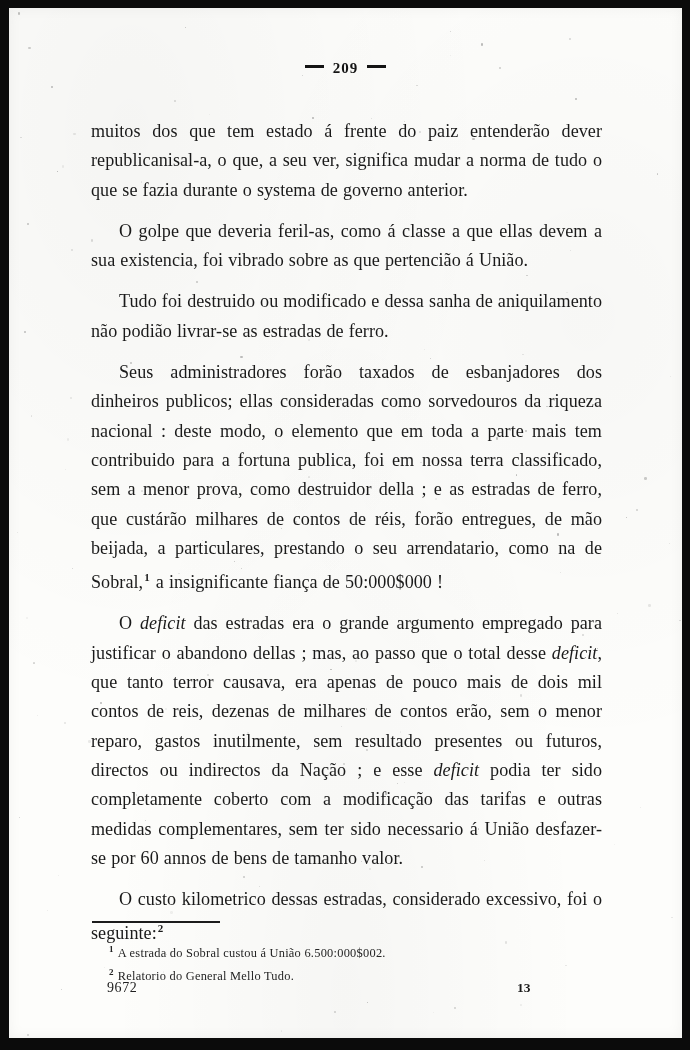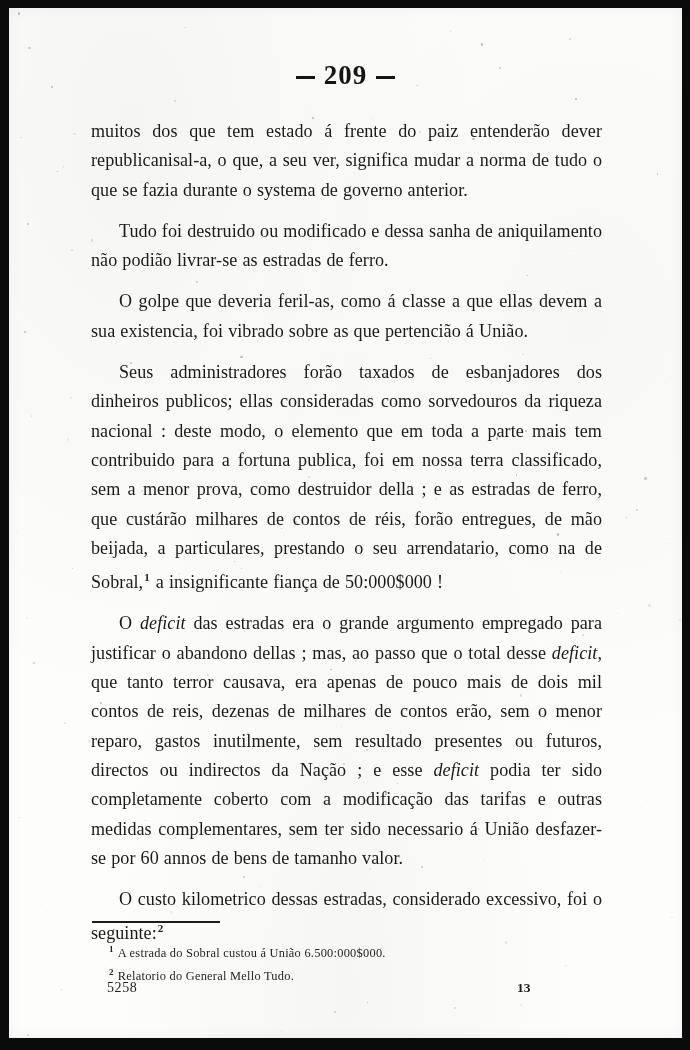--- a/index.html
+++ b/index.html
@@ -69,21 +69,21 @@
     height: 1030px;
   }
 
   
   .folio {
     position: absolute;
     top: 52px;
     left: 0;
     width: 673px;
     text-align: center;
-    font-size: 27px;
+    font-size: 15px;
     font-weight: bold;
     letter-spacing: 1px;
     color: #141414;
   }
   .folio .rule {
     display: inline-block;
     width: 19px;
     height: 3px;
     background: #141414;
     vertical-align: 5px;
@@ -324,32 +324,32 @@
       </div>
 
     <div id="content">
 
       <div class="folio">
         <span class="rule"></span><span>209</span><span class="rule"></span>
       </div>
 
       <div class="textblock" id="textblock">
           <p class="para"><span>muitos dos que tem estado á frente do paiz entenderão dever republicanisal-a, o que, a seu ver, significa mudar a norma de tudo o que se fazia durante o systema de governo anterior.</span></p>
+          <p class="para indent"><span>O golpe que deveria feril-as, como á classe a que ellas devem a sua existencia, foi vibrado sobre as que pertencião á União.</span></p>
           <p class="para indent"><span>Tudo foi destruido ou modificado e dessa sanha de aniquilamento não podião livrar-se as estradas de ferro.</span></p>
-          <p class="para indent"><span>O golpe que deveria feril-as, como á classe a que ellas devem a sua existencia, foi vibrado sobre as que pertencião á União.</span></p>
           <p class="para indent"><span>Seus administradores forão taxados de esbanjadores dos dinheiros publicos; ellas consideradas como sorvedouros da riqueza nacional : deste modo, o elemento que em toda a parte mais tem contribuido para a fortuna publica, foi em nossa terra classificado, sem a menor prova, como destruidor della ; e as estradas de ferro, que custárão milhares de contos de réis, forão entregues, de mão beijada, a particulares, prestando o seu arrendatario, como na de Sobral,</span><sup>1</sup><span> a insignificante fiança de 50:000$000 !</span></p>
           <p class="para indent"><span>O </span><i>deficit</i><span> das estradas era o grande argumento empregado para justificar o abandono dellas ; mas, ao passo que o total desse </span><i>deficit</i><span>, que tanto terror causava, era apenas de pouco mais de dois mil contos de reis, dezenas de milhares de contos erão, sem o menor reparo, gastos inutilmente, sem resultado presentes ou futuros, directos ou indirectos da Nação ; e esse </span><i>deficit</i><span> podia ter sido completamente coberto com a modificação das tarifas e outras medidas complementares, sem ter sido necessario á União desfazer-se por 60 annos de bens de tamanho valor.</span></p>
           <p class="para indent"><span>O custo kilometrico dessas estradas, considerado excessivo, foi o seguinte:</span><sup>2</sup></p>
         </div>
 
       <div class="fn-rule"></div>
 
       <div class="footnotes" id="footnotes">
-          <div class="footnote"><sup>1</sup><span>A estrada do Sobral custou á União 6.500:000$000.</span></div>
+          <div class="footnote"><sup>1</sup><span>A estrada do Sobral custou á União 6.500:000$002.</span></div>
           <div class="footnote"><sup>2</sup><span>Relatorio do General Mello Tudo.</span></div>
         </div>
 
-      <div class="sigmark">5258</div>
+      <div class="sigmark">9672</div>
       <div class="signum">13</div>
 
     </div>
   </div>
 </div>
 
 </body></html>

